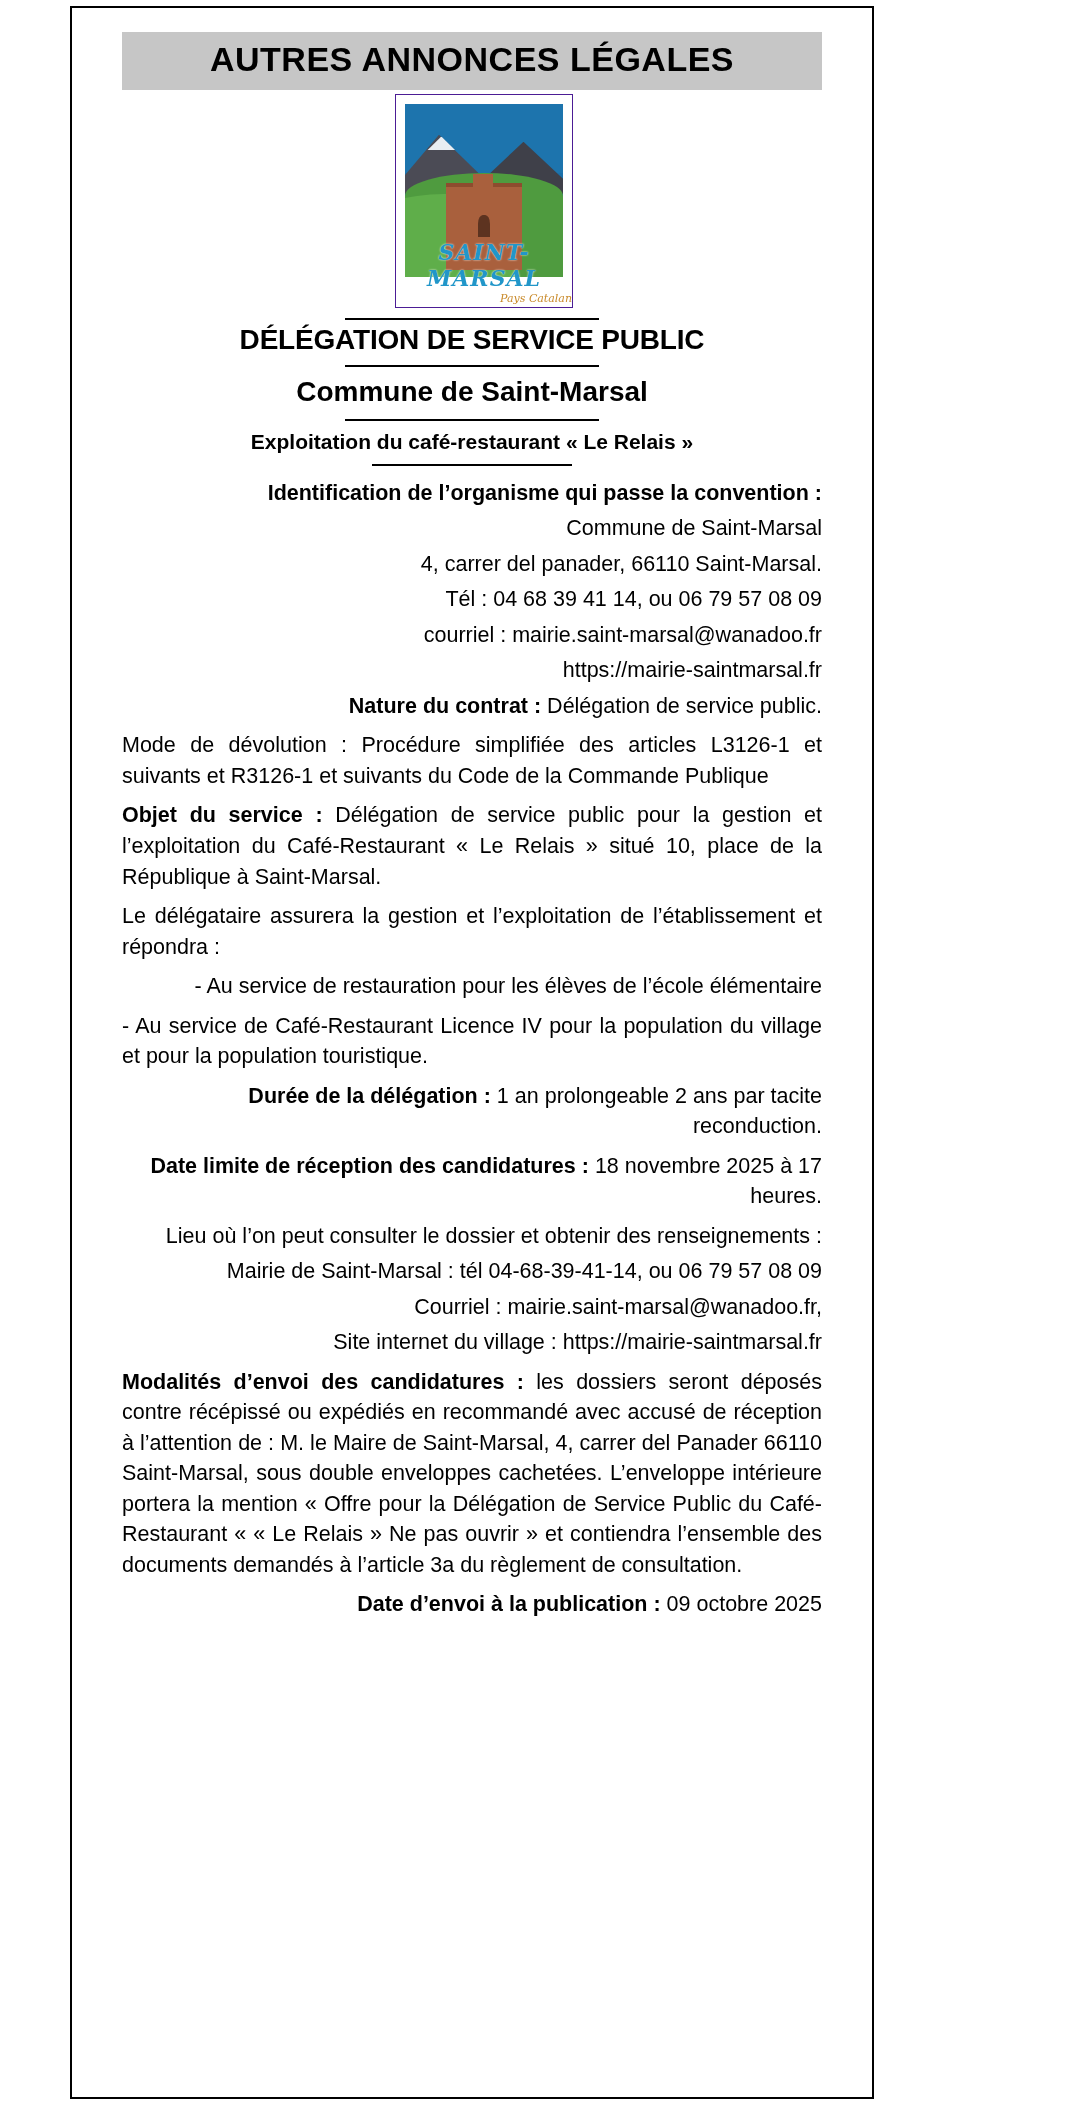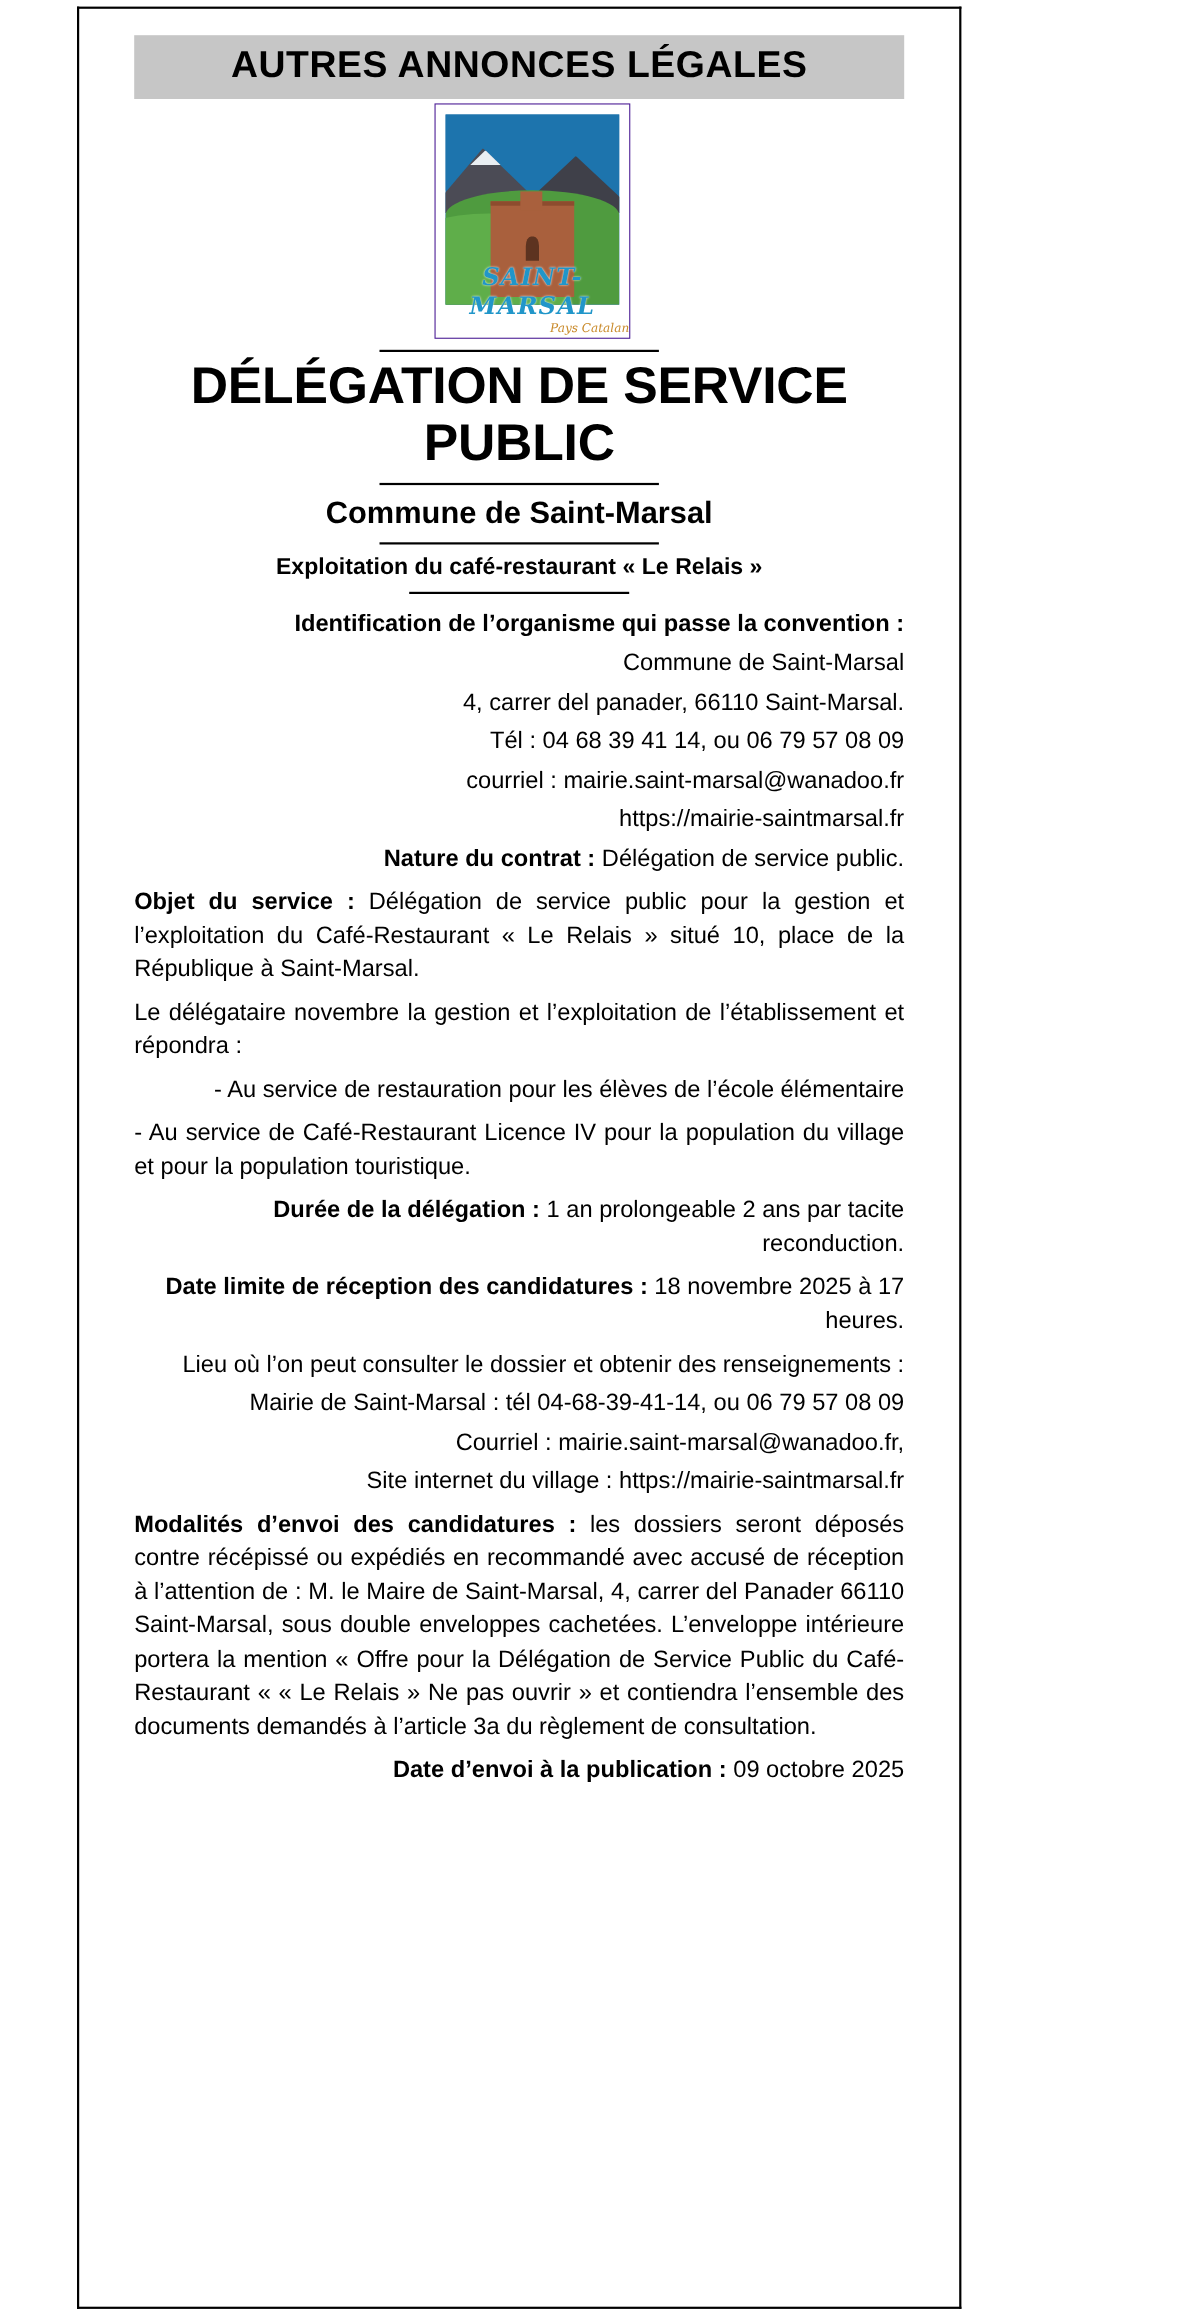--- a/index.html
+++ b/index.html
@@ -191,21 +191,21 @@
     font-family: "DejaVu Serif", serif;
     font-style: italic;
     font-size: 11px;
   }
   .title-block {
     text-align: center;
     margin-top: 10px;
   }
   .title-1 {
     font-weight: bold;
-    font-size: 47px;
+    font-size: 28px;
     line-height: 1.12;
     letter-spacing: -0.2px;
   }
   .title-2 {
     font-weight: bold;
     font-size: 28px;
     line-height: 1.2;
     margin-top: 8px;
   }
   .title-3 {
@@ -292,24 +292,25 @@
 
       <p class="para nojust tight b">Identification de l’organisme qui passe la convention :</p>
       <p class="para nojust tight">Commune de Saint-Marsal</p>
       <p class="para nojust tight">4, carrer del panader, 66110 Saint-Marsal.</p>
       <p class="para nojust tight">Tél : 04 68 39 41 14, ou 06 79 57 08 09</p>
       <p class="para nojust tight">courriel : mairie.saint-marsal@wanadoo.fr</p>
       <p class="para nojust tight">https://mairie-saintmarsal.fr</p>
 
       <p class="para nojust"><span class="b">Nature du contrat :</span><span> Délégation de service public.</span></p>
 
+      <p class="para">Mode de dévolution : Procédure simplifiée des articles L3126-1 et suivants et R3126-1 et suivants du Code de la Commande Publique</p>
 
       <p class="para"><span class="b">Objet du service :</span><span> Délégation de service public pour la gestion et l’exploitation du Café-Restaurant « Le Relais » situé 10, place de la République à Saint-Marsal.</span></p>
 
-      <p class="para">Le délégataire novembre la gestion et l’exploitation de l’établissement et répondra :</p>
+      <p class="para">Le délégataire assurera la gestion et l’exploitation de l’établissement et répondra :</p>
 
       <p class="para nojust">- Au service de restauration pour les élèves de l’école élémentaire</p>
 
       <p class="para">- Au service de Café-Restaurant Licence IV pour la population du village et pour la population touristique.</p>
 
 
       <p class="para nojust"><span class="b">Durée de la délégation :</span><span> 1 an prolongeable 2 ans par tacite reconduction.</span></p>
 
       <p class="para nojust"><span class="b">Date limite de réception des candidatures :</span><span> 18 novembre 2025 à 17 heures.</span></p>
 

